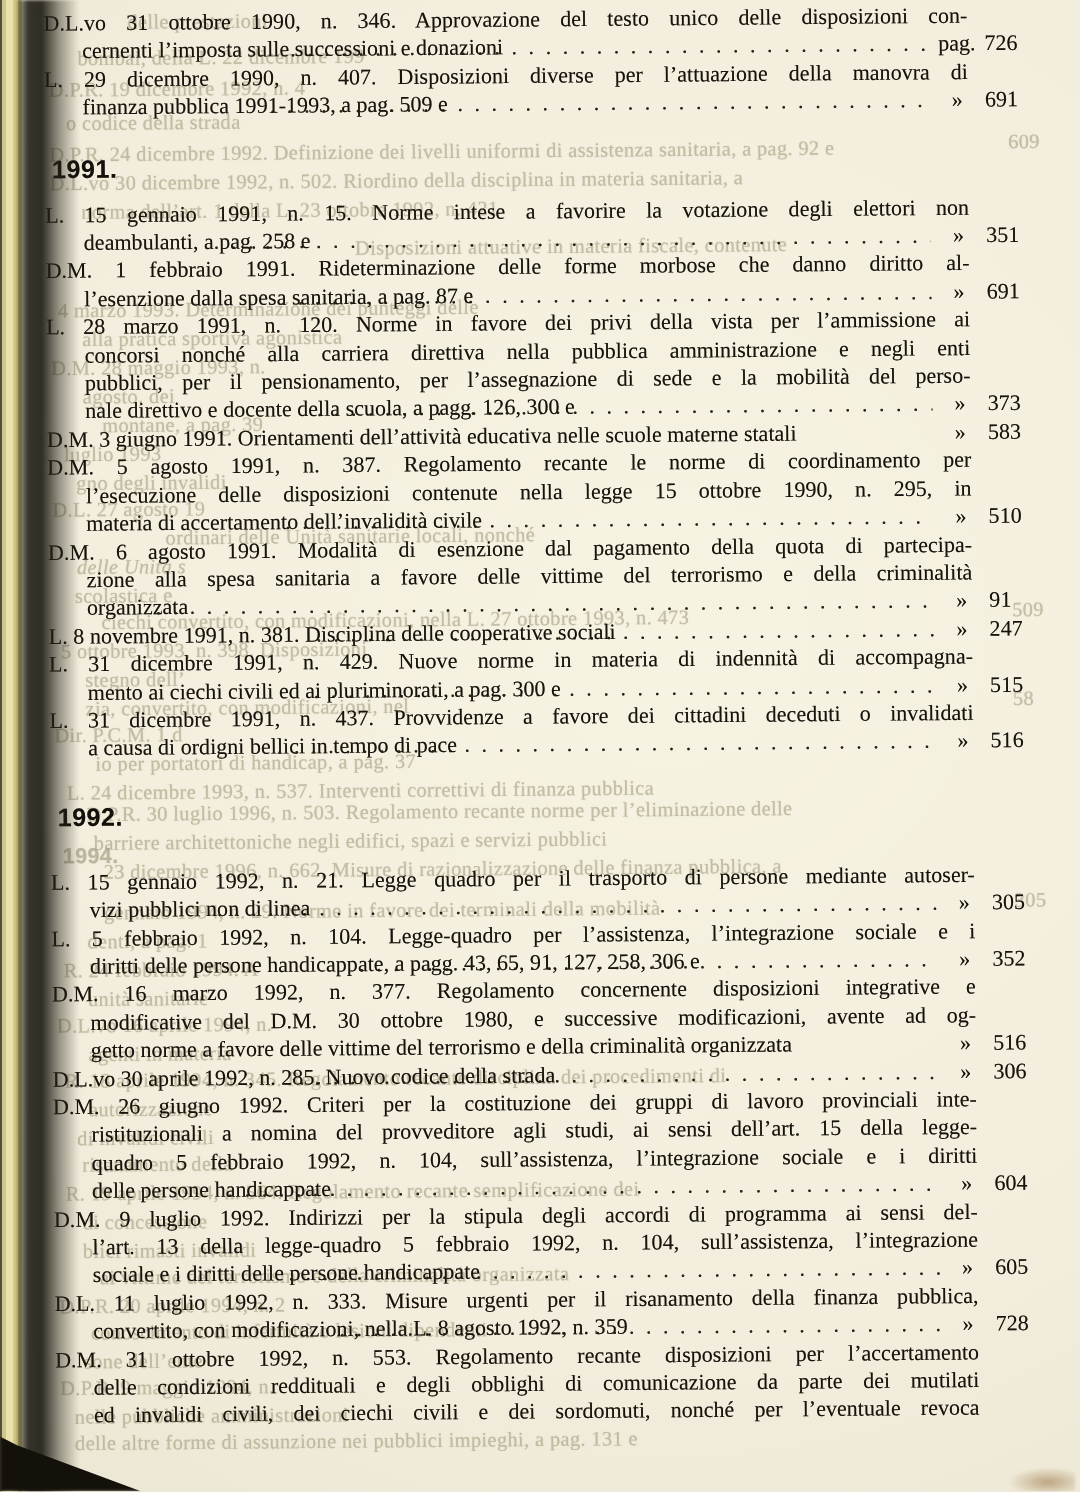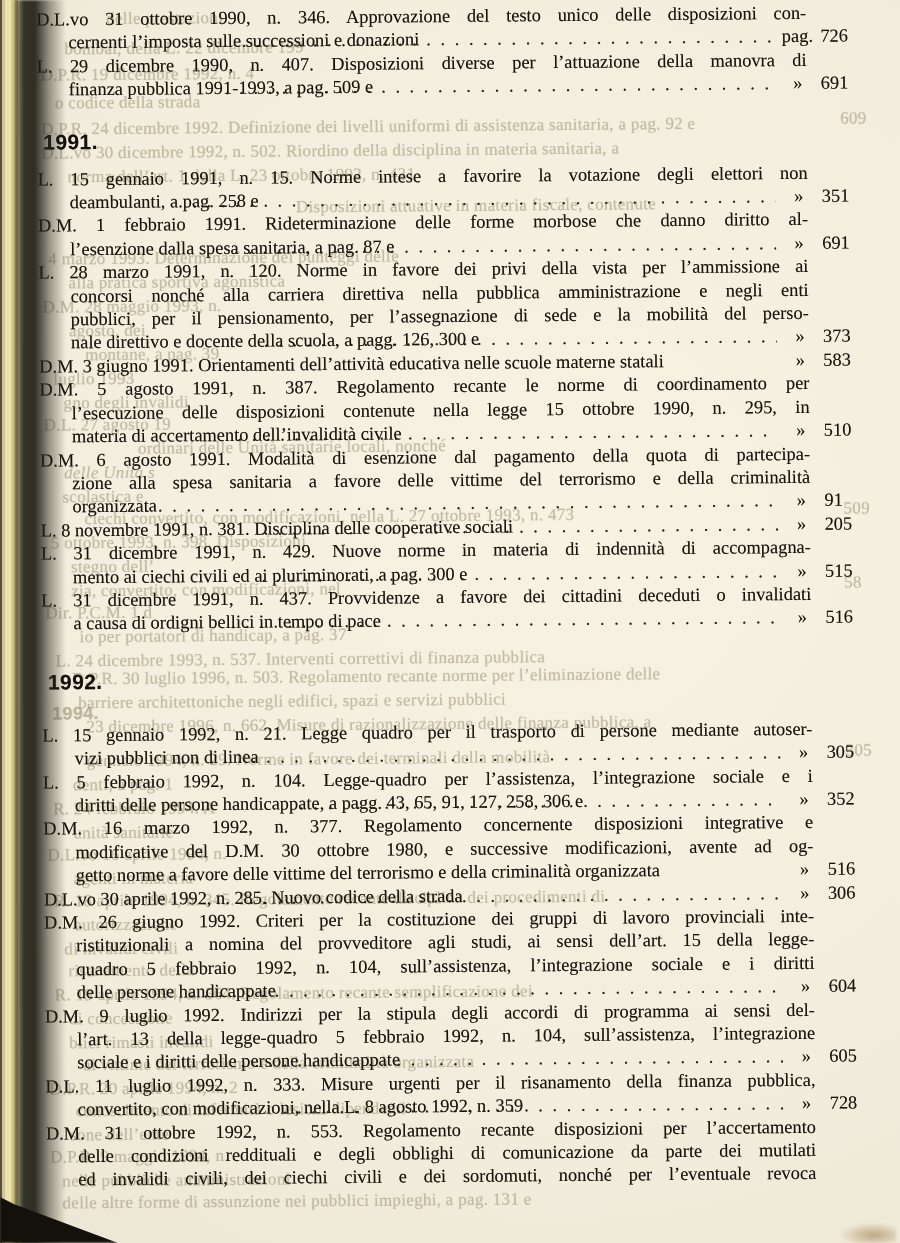--- a/index.html
+++ b/index.html
@@ -222,21 +222,21 @@
             <span class="leader">. . . . . . . . . . . . . . . . . . . . . . . . . . . . . . . . . . . . . . . . . . . . . . . . . . . . . . . . . . . . . . . . . . . . . . . . . . . . . . . . </span>
             <span class="ref-label">»</span>
             <span class="ref-num">91</span>
           </div>
         </div>
         <div class="entry">
           <div class="lastline">
             <span class="txt">L. 8 novembre 1991, n. 381. Disciplina delle cooperative sociali</span>
             <span class="leader">. . . . . . . . . . . . . . . . . . . . . . . . . . . . . . . . . . . . . . . . . . . . . . . . . . . . . . . . . . . . . . . . . . . . . . . . . . . . . . . . </span>
             <span class="ref-label">»</span>
-            <span class="ref-num">205</span>
+            <span class="ref-num">247</span>
           </div>
         </div>
         <div class="entry">
           <div class="line">L. 31 dicembre 1991, n. 429. Nuove norme in materia di indennità di accompagna-</div>
           <div class="lastline cont">
             <span class="txt">mento ai ciechi civili ed ai pluriminorati, a pag. 300 e</span>
             <span class="leader">. . . . . . . . . . . . . . . . . . . . . . . . . . . . . . . . . . . . . . . . . . . . . . . . . . . . . . . . . . . . . . . . . . . . . . . . . . . . . . . . </span>
             <span class="ref-label">»</span>
             <span class="ref-num">515</span>
           </div>

